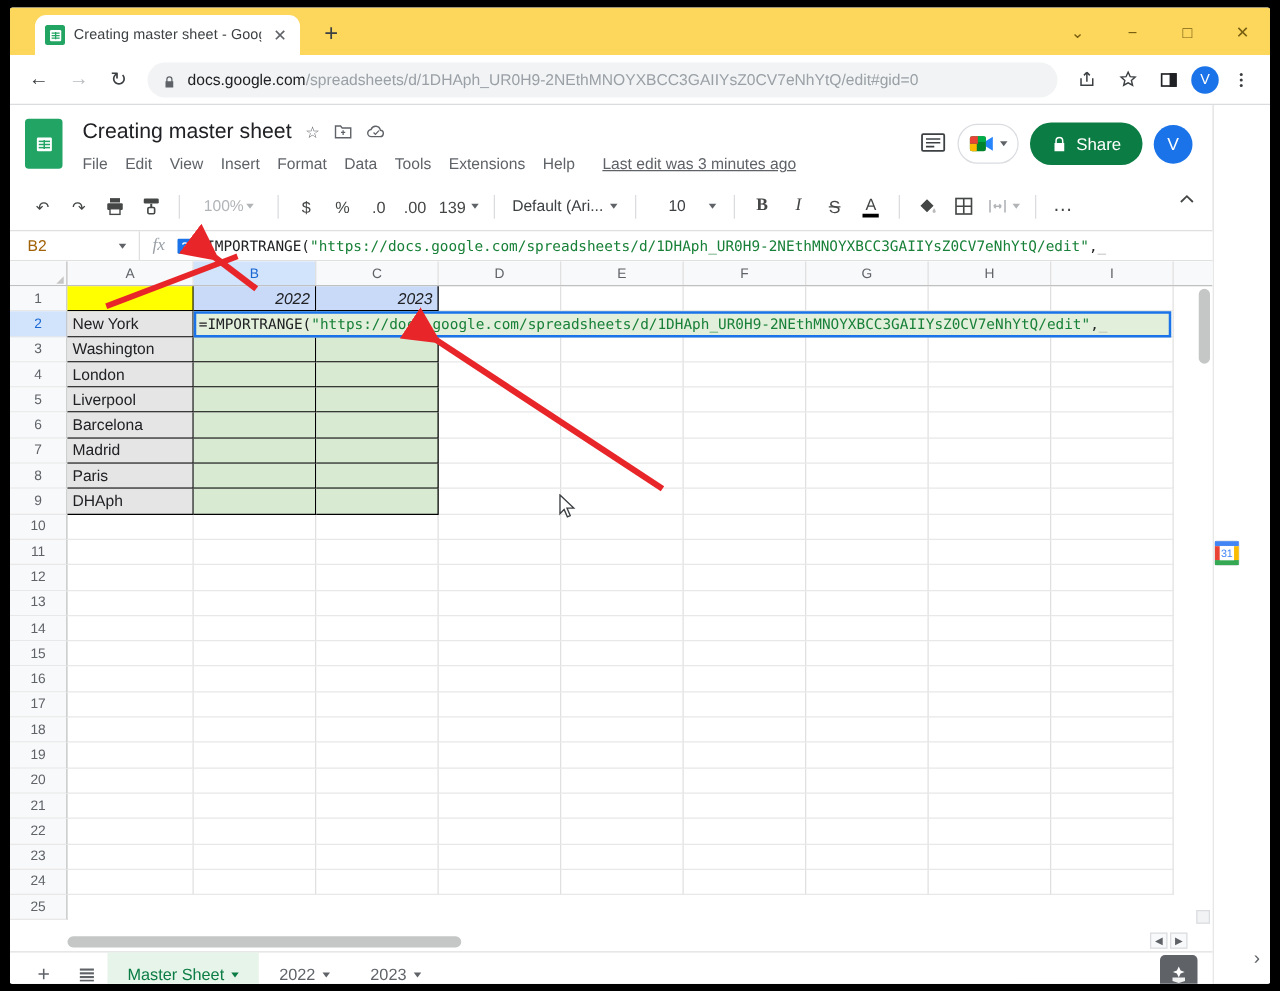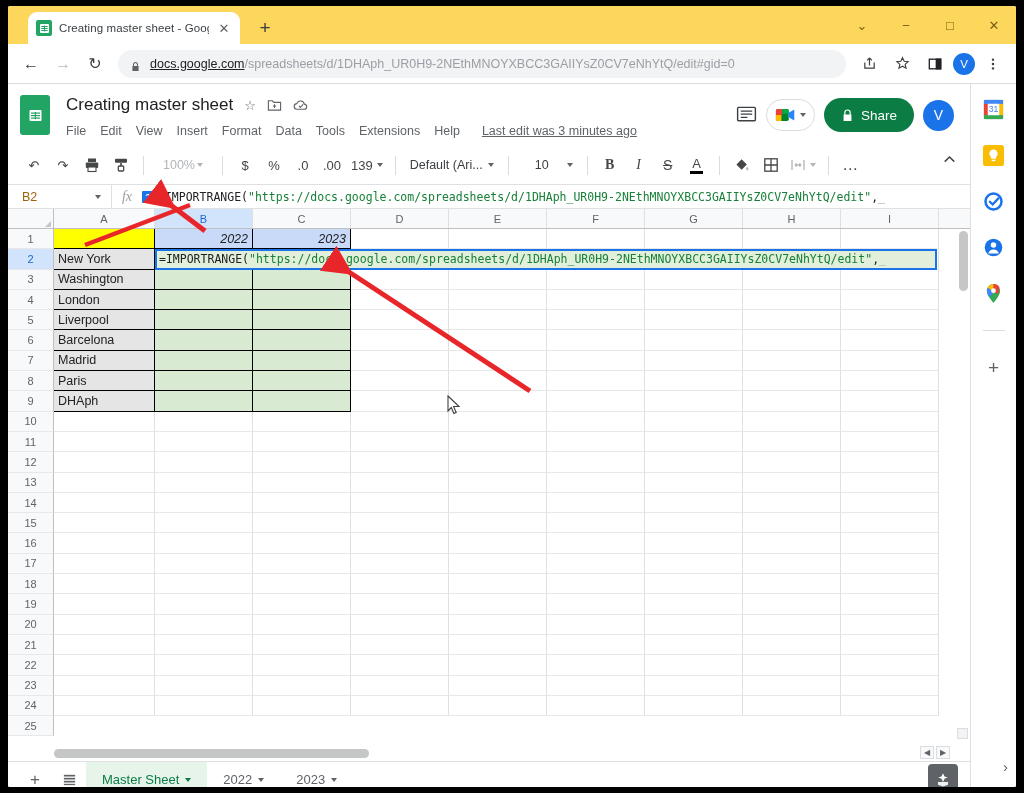--- a/index.html
+++ b/index.html
@@ -63,21 +63,21 @@
     justify-content: center; color: #3c4043; font-size: 16px; border-radius: 50%;
   }
   .navbtn.dim { color: #b9bcbf; }
   .omnibox {
     flex: 1 1 auto; height: 28px; background: #f1f3f4; border-radius: 14px;
     display: flex; align-items: center; padding: 0 12px; gap: 9px;
     margin: 0 6px; min-width: 0;
   }
   .lock { width: 11px; height: 11px; color: #5f6368; flex: 0 0 auto; }
   .url { font-size: 12.5px; color: #9aa0a6; white-space: nowrap; overflow: hidden; }
-  .url b { color: #202124; font-weight: 400; text-decoration: underline; }
+  .url b { color: #202124; font-weight: 400; }
   .navright { display: flex; align-items: center; gap: 3px; }
   .avatar-sm {
     width: 22px; height: 22px; border-radius: 50%; background: #1a73e8;
     color: #fff; font-size: 11.5px; display: flex; align-items: center;
     justify-content: center; font-weight: 500;
   }
 
   
   .sheets { position: relative; height: 703px; background: #fff; display: flex; }
   .sheets-main { flex: 1 1 auto; min-width: 0; position: relative; }
@@ -232,21 +232,21 @@
   .stab .caret { border-top-color: currentColor; }
   .explore {
     position: absolute; right: 12px; top: 2px; width: 30px; height: 30px;
     background: #5f6368; border-radius: 4px; display: flex;
     align-items: center; justify-content: center;
   }
 
   
   .rail {
     width: 46px; flex: 0 0 auto; border-left: 1px solid #e0e0e0;
-    background: #fff; display: flex; flex-direction: column; align-items: center;
+    background: #fff; display: flex; align-items: center;
     padding-top: 14px; gap: 24px;
   }
   .railicon { width: 22px; height: 22px; display: flex; align-items: center;
               justify-content: center; border-radius: 3px; }
   .raildiv { width: 22px; height: 1px; background: #dadce0; margin: 2px 0; }
   .railplus { color: #5f6368; font-size: 19px; }
   .chev-right { position: absolute; right: 8px; bottom: 12px; color: #5f6368;
                 font-size: 15px; }
 
   

